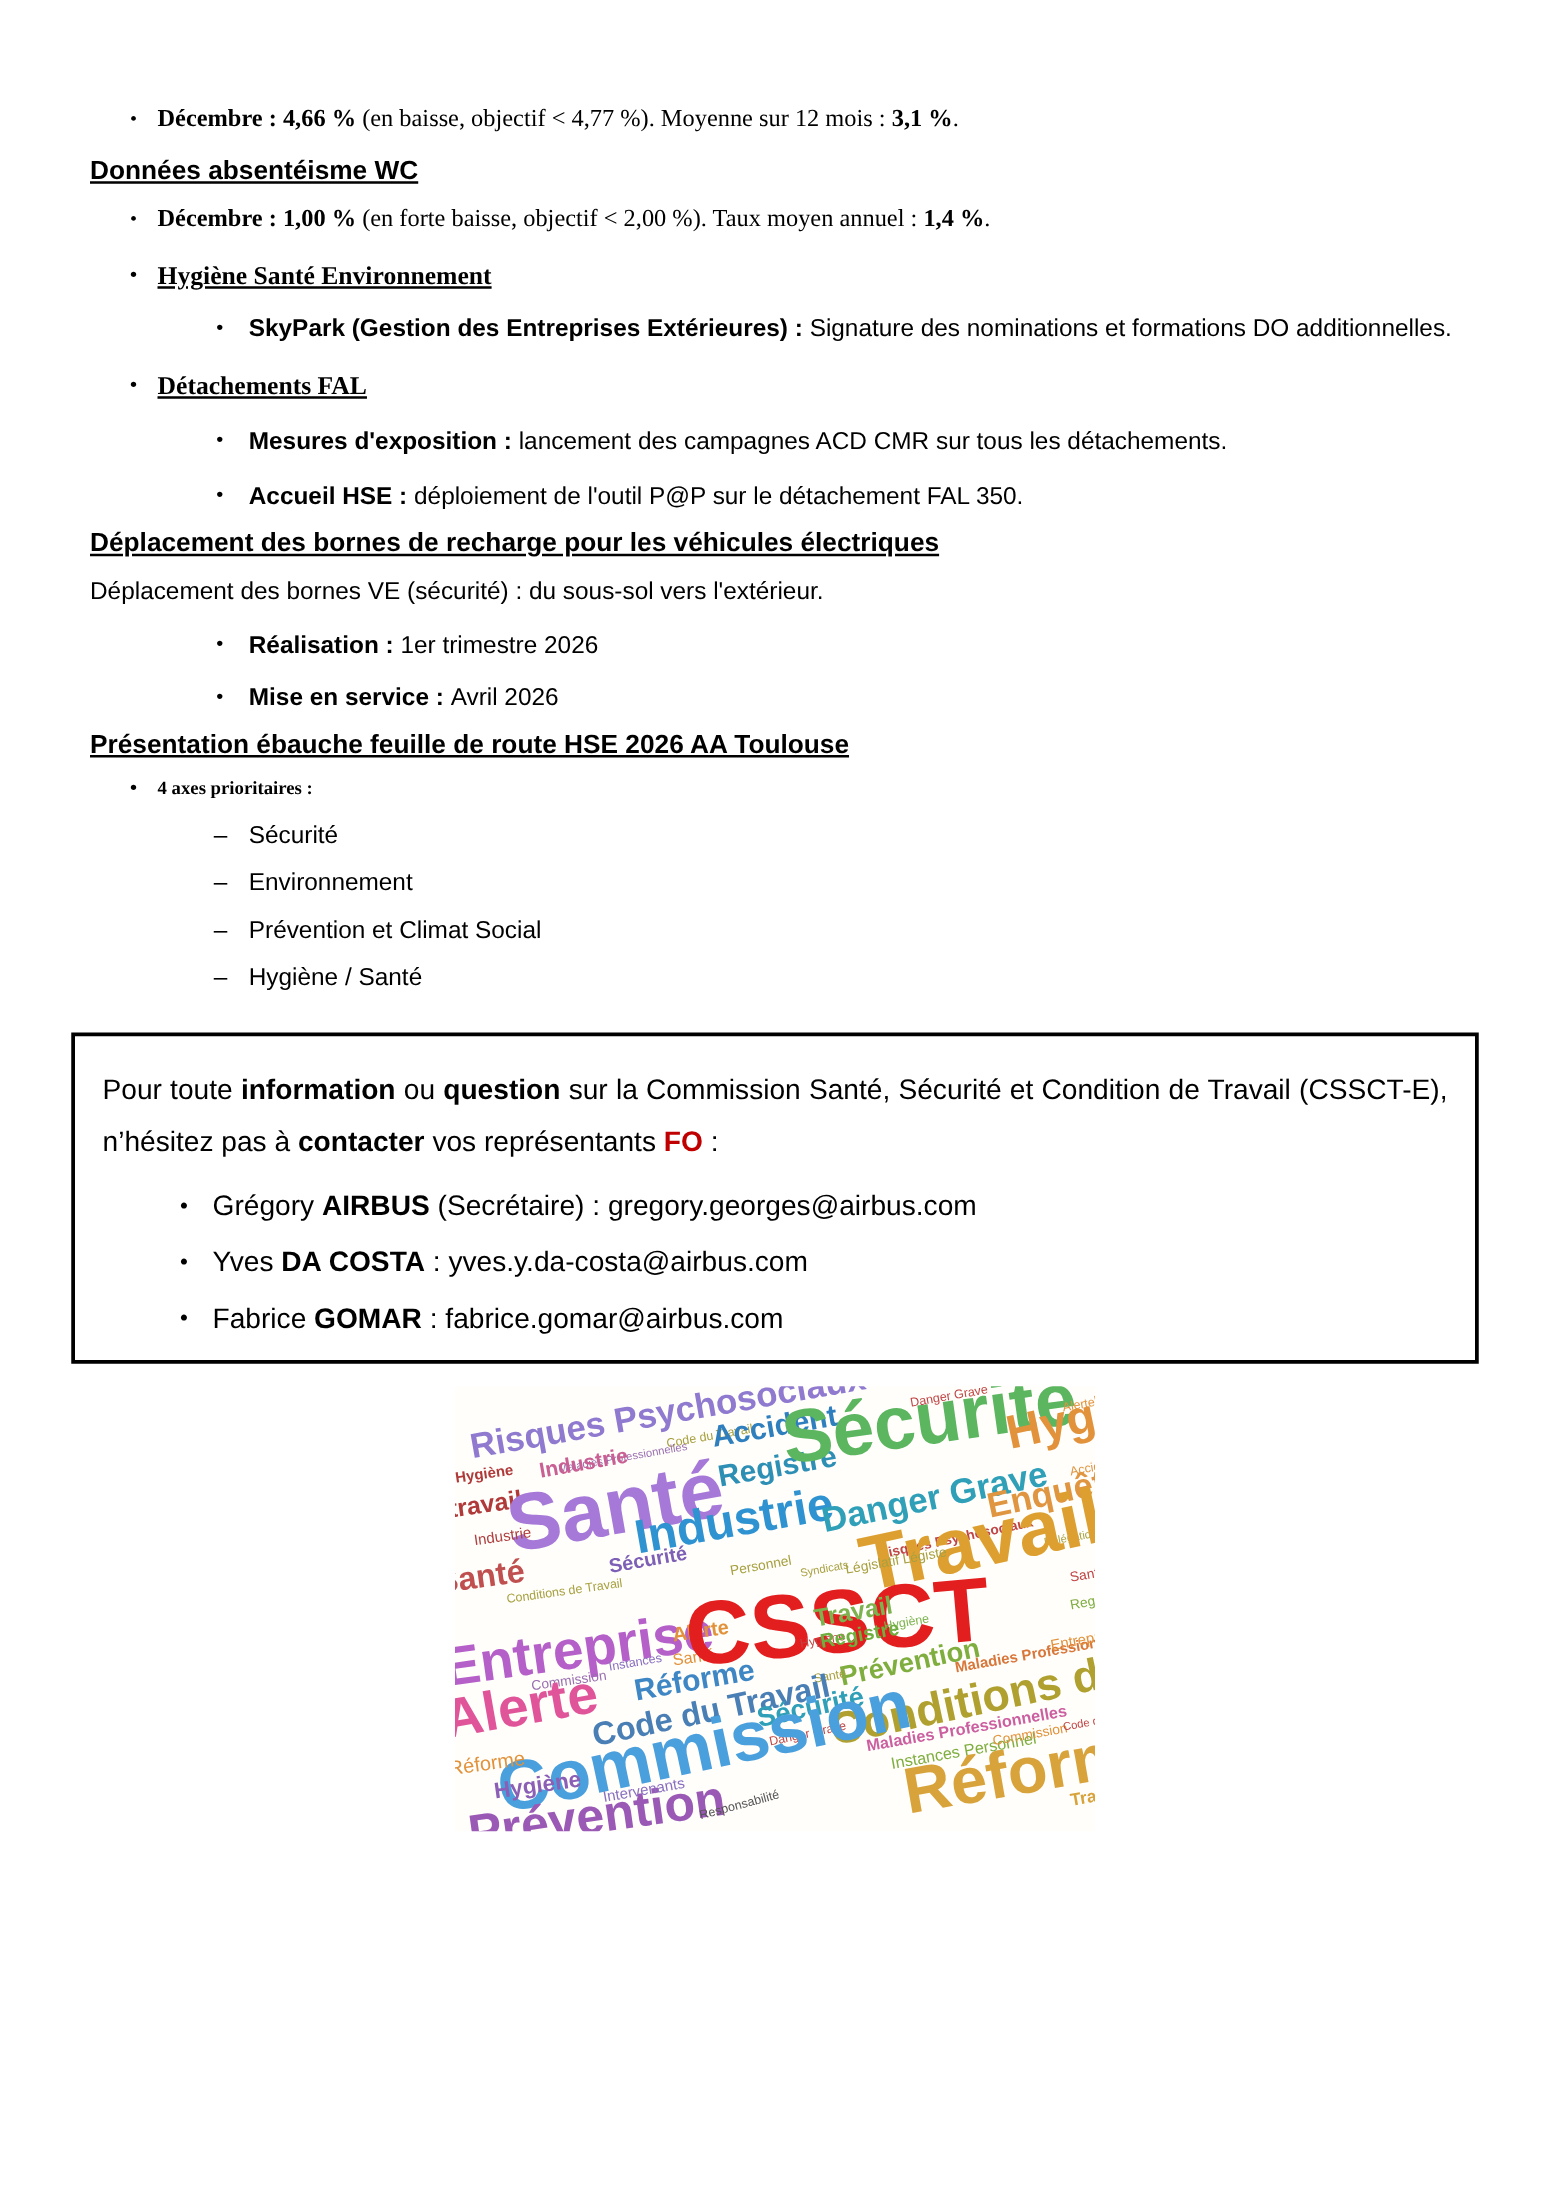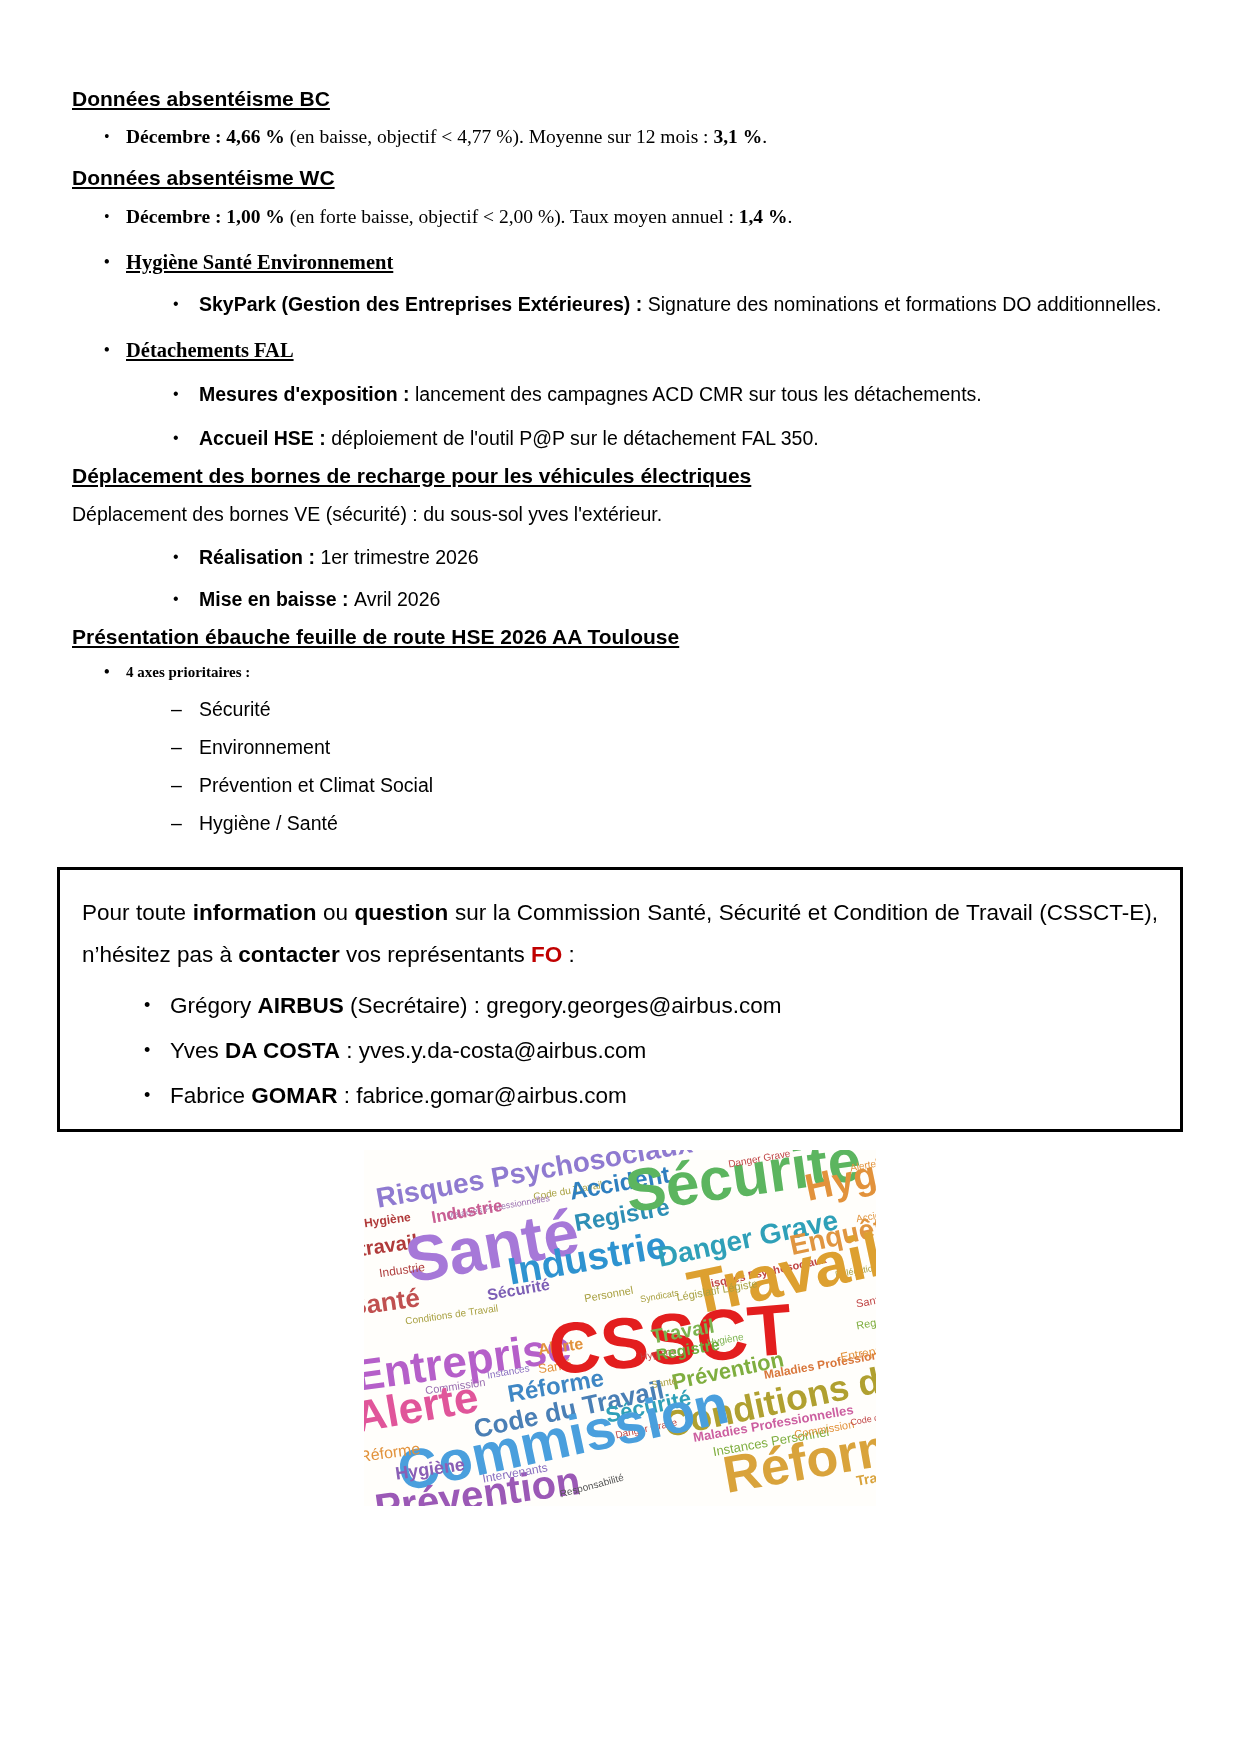--- a/index.html
+++ b/index.html
@@ -70,37 +70,36 @@
     white-space:nowrap;
     transform:scaleY(1.3);
   }
 </style>
 </head>
 <body>
 
 <div class="page">
   <div class="doc">
 
-    <div class="h2">Données absentéisme BC</div>
     <div class="li1 mt14"><span style="font-weight: 700;">Décembre : 4,66 %</span><span> (en baisse, objectif &lt; 4,77 %). Moyenne sur 12 mois : </span><span style="font-weight: 700;">3,1 %</span><span>.</span></div>
 
     <div class="h2">Données absentéisme WC</div>
     <div class="li1"><span style="font-weight: 700;">Décembre : 1,00 %</span><span> (en forte baisse, objectif &lt; 2,00 %). Taux moyen annuel : </span><span style="font-weight: 700;">1,4 %</span><span>.</span></div>
 
     <div class="li1 li1-heading mt20">Hygiène Santé Environnement</div>
     <div class="li2 justify mt14"><span style="font-weight: 700;">SkyPark (Gestion des Entreprises Extérieures) : </span><span>Signature des nominations et formations DO additionnelles.</span></div>
 
     <div class="li1 li1-heading mt18">Détachements FAL</div>
     <div class="li2"><span style="font-weight: 700;">Mesures d'exposition : </span><span>lancement des campagnes ACD CMR sur tous les détachements.</span></div>
     <div class="li2 mt14"><span style="font-weight: 700;">Accueil HSE : </span><span>déploiement de l'outil P@P sur le détachement FAL 350.</span></div>
 
     <div class="h2 mt10">Déplacement des bornes de recharge pour les véhicules électriques</div>
-    <div class="p-plain">Déplacement des bornes VE (sécurité) : du sous-sol yves l'extérieur.</div>
+    <div class="p-plain">Déplacement des bornes VE (sécurité) : du sous-sol vers l'extérieur.</div>
     <div class="li2"><span style="font-weight: 700;">Réalisation : </span><span>1er trimestre 2026</span></div>
-    <div class="li2 mt12"><span style="font-weight: 700;">Mise en baisse : </span><span>Avril 2026</span></div>
+    <div class="li2 mt12"><span style="font-weight: 700;">Mise en service : </span><span>Avril 2026</span></div>
 
     <div class="h2 mt10">Présentation ébauche feuille de route HSE 2026 AA Toulouse</div>
     <div class="li1 li1-bold mt10">4 axes prioritaires :</div>
     <div class="dash mt12">Sécurité</div>
     <div class="dash">Environnement</div>
     <div class="dash">Prévention et Climat Social</div>
     <div class="dash">Hygiène / Santé</div>
 
     <div class="contact-box">
       <div class="box-intro"><span>Pour toute </span><span style="font-weight: 700;">information</span><span> ou </span><span style="font-weight: 700;">question</span><span> sur la Commission Santé, Sécurité et Condition de Travail (CSSCT-E), n’hésitez pas à </span><span style="font-weight: 700;">contacter</span><span> vos représentants </span><span style="font-weight: 700; color: rgb(192, 0, 0);">FO</span><span> :</span></div>

